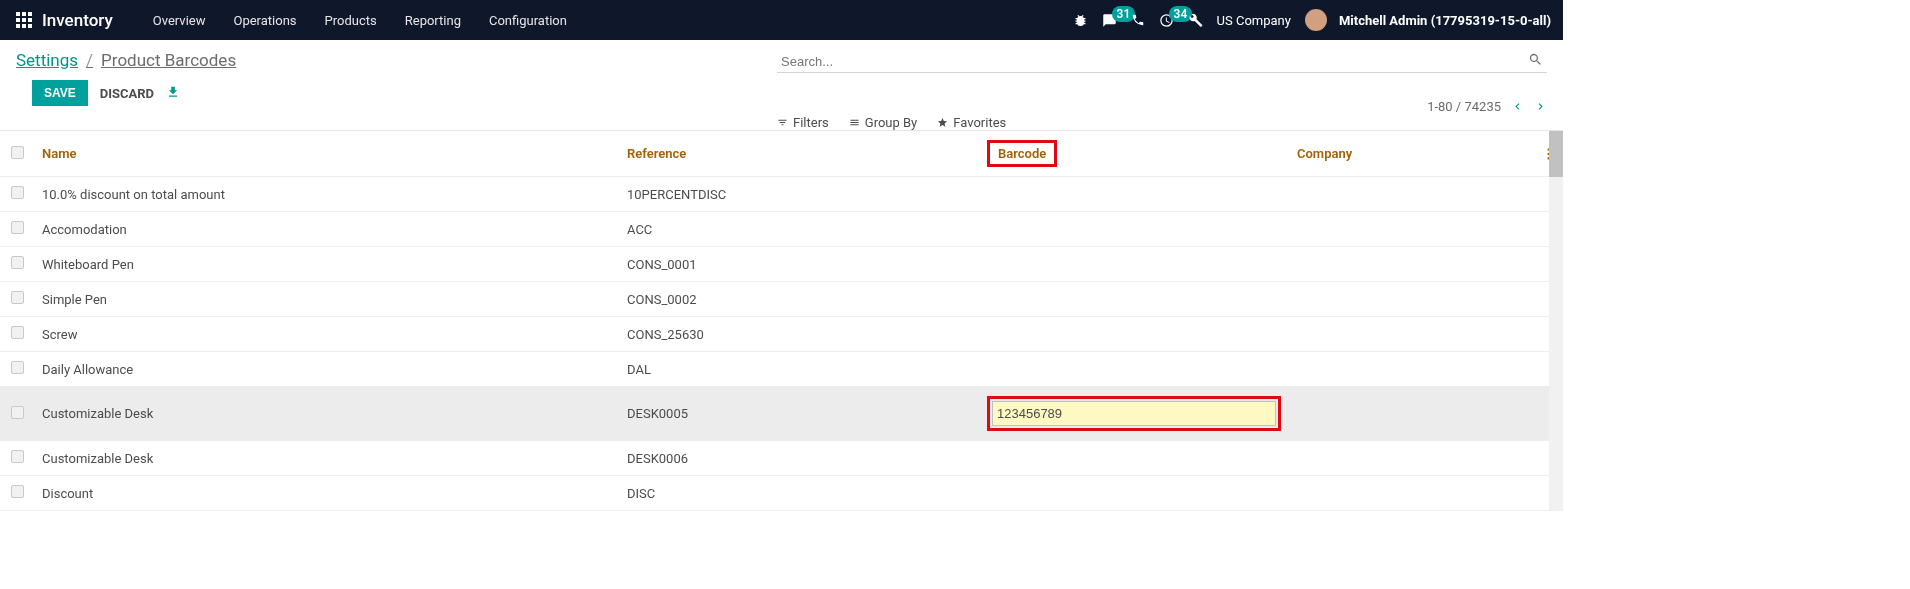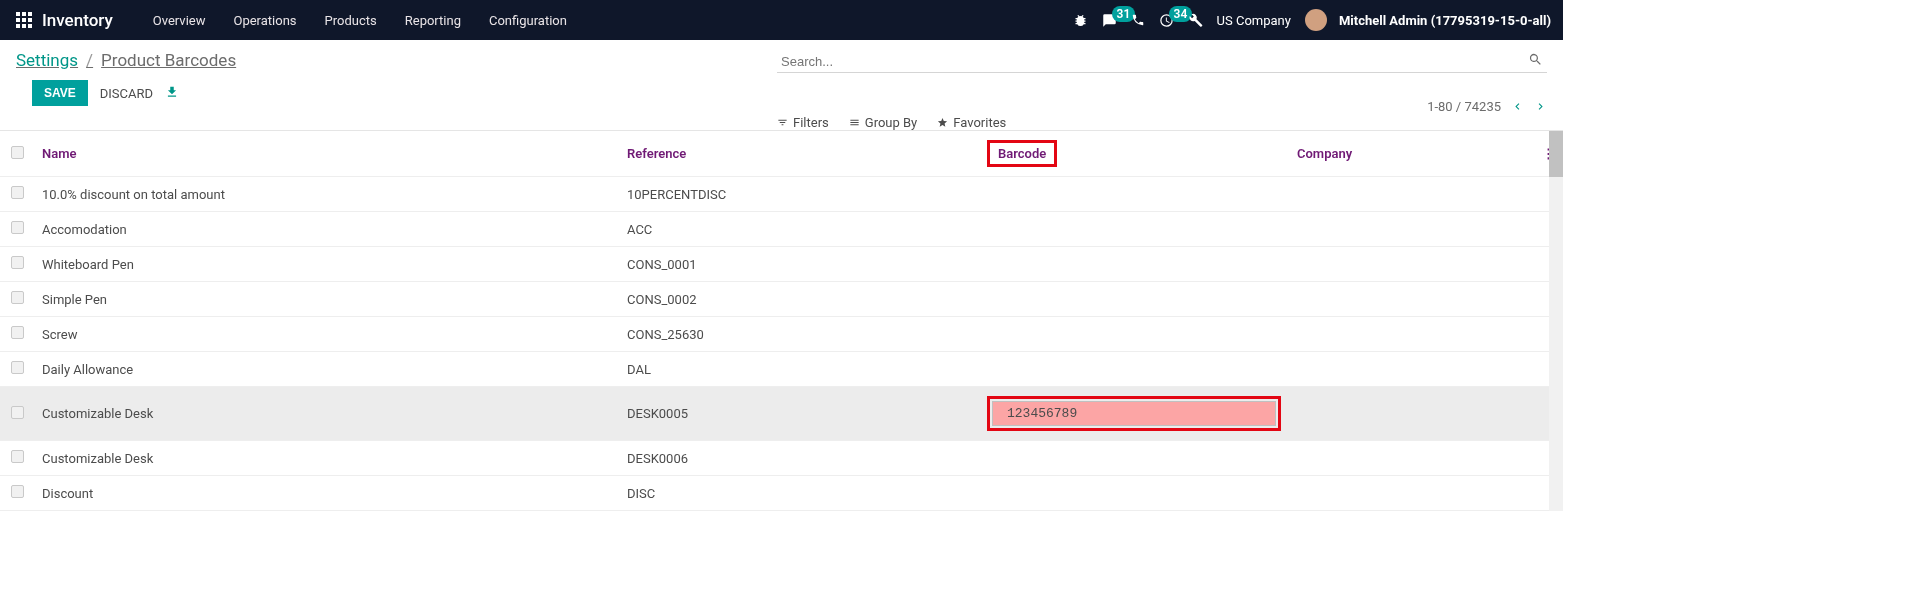--- a/index.html
+++ b/index.html
@@ -26,36 +26,36 @@
   .searchbox input { border:none; outline:none; flex:1; font-size:13px; color:#3b82f6; background:transparent; }
   .searchbox .search-ico { fill:#6c6c6c; }
   .filter-row { display:flex; align-items:center; padding-top:10px; gap:20px; }
   .filter-btn { display:flex; align-items:center; gap:5px; color:#4c4c4c; font-size:13px; cursor:pointer;margin-top:32px; }
   .filter-btn svg{ fill:#4c4c4c; }
   .pager-area { margin-left:auto; display:flex; align-items:center; gap:10px; color:#6c6c6c; font-size:13px; }
   .pager-btn { cursor:pointer; fill:#009688; display:flex; }
 
   .action-row { display:flex; align-items:center; gap:12px; padding: 10px 16px 10px 16px; }
   .btn-save { background:#00a09d; color:#fff; border:none; padding:6px 12px; font-weight:600; font-size:12px; cursor:pointer; }
-  .btn-discard { color:#4c4c4c; font-size:13px; cursor:pointer; }
+  .btn-discard { color:#4c4c4c; font-size:13px; cursor:pointer;font-weight:bold; }
   .dl-ico { fill:#009688; cursor:pointer; }
 
   .table-wrap { border-top:1px solid #e5e5e5; position:relative; }
   table { width:100%; border-collapse:collapse; table-layout:fixed; }
   th, td { text-align:left; padding: 9px 8px; border-bottom:1px solid #eee; font-size:13px; color:#4c4c4c; vertical-align:middle; }
-  th { font-weight:600; color:#701a75; }
+  th { font-weight:600; color:#a16207; }
   th.check, td.check { width:34px; text-align:center; }
   th.name-col { width:585px; }
   th.ref-col { width:360px; }
   th.barcode-col { width:310px; }
   th.company-col { }
   th.more-col { width:30px; text-align:right; }
   .chk { width:13px; height:13px; border:1px solid #c9c9c9; background:#f1f1f1; display:inline-block; border-radius:2px; }
   tr.edit-row { background:#ececec; }
-  .barcode-input { width:100%; padding:4px 14px; border:1px solid #c0c0c0; font-size:13px; color:#4c4c4c; background:#fca5a5; outline:none;font-family:Liberation Mono, monospace; }
+  .barcode-input { width:100%; padding:4px 4px; border:1px solid #c0c0c0; font-size:13px; color:#4c4c4c; background:#fef9c3; outline:none; }
   .hl-header { border:3px solid #e30613; padding:3px 8px; display:inline-block; }
   .hl-cell { border:3px solid #e30613; padding:2px; }
   .vscroll { position:absolute; right:0; top:0; bottom:0; width:14px; background:#f1f1f1; }
   .vthumb { background:#c1c1c1; width:100%; height:46px; position:absolute; top:0; }
   .more-dots{ font-weight:bold; cursor:pointer;}
 </style>
 </head>
 <body>
 
 <div class="topbar">

